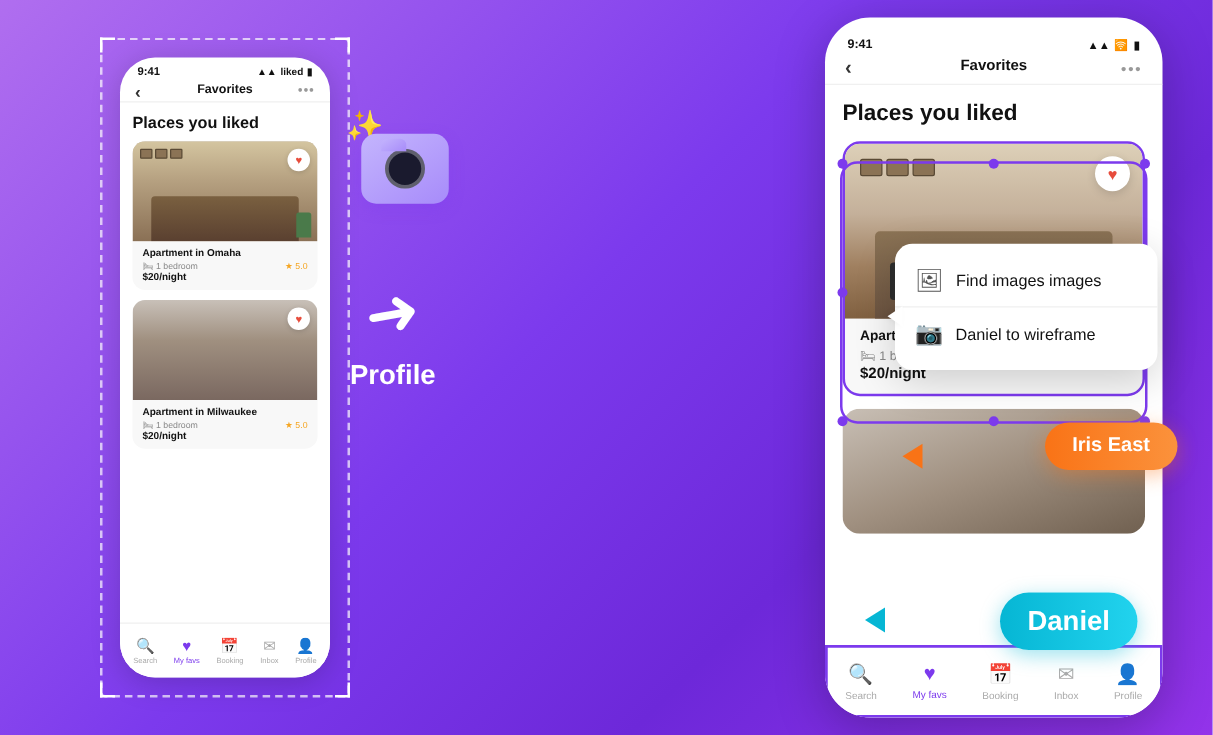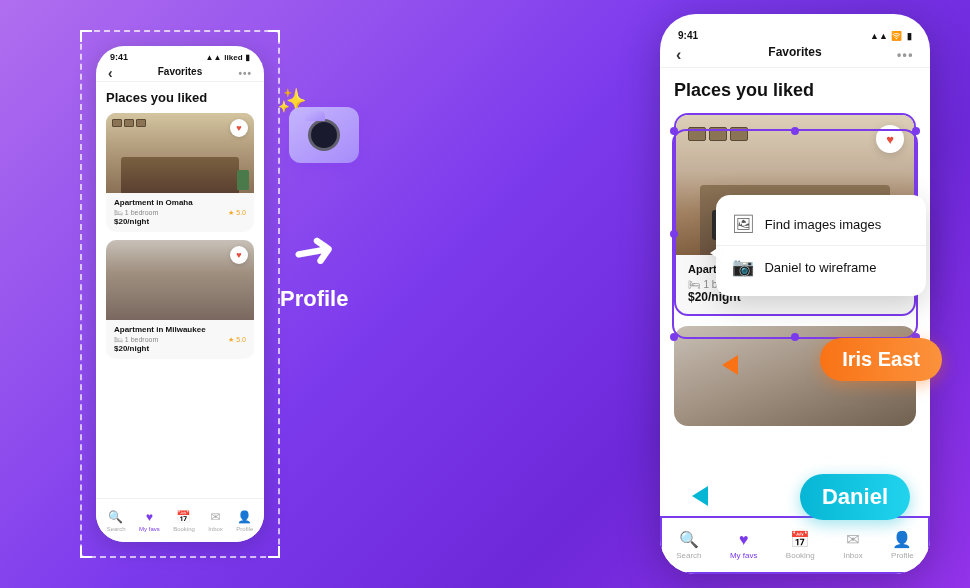--- a/index.html
+++ b/index.html
@@ -495,21 +495,21 @@
       color: #555;
     }
 
     
     .iris-badge {
       position: absolute;
       right: 28px;
       top: 338px;
       background: linear-gradient(90deg, #f97316, #fb923c);
       color: white;
-      font-size: 20px;
+      font-size: 16px;
       font-weight: 700;
       padding: 10px 22px;
       border-radius: 30px;
       box-shadow: 0 4px 16px rgba(249,115,22,0.4);
       z-index: 25;
     }
 
     
     .daniel-badge {
       position: absolute;

